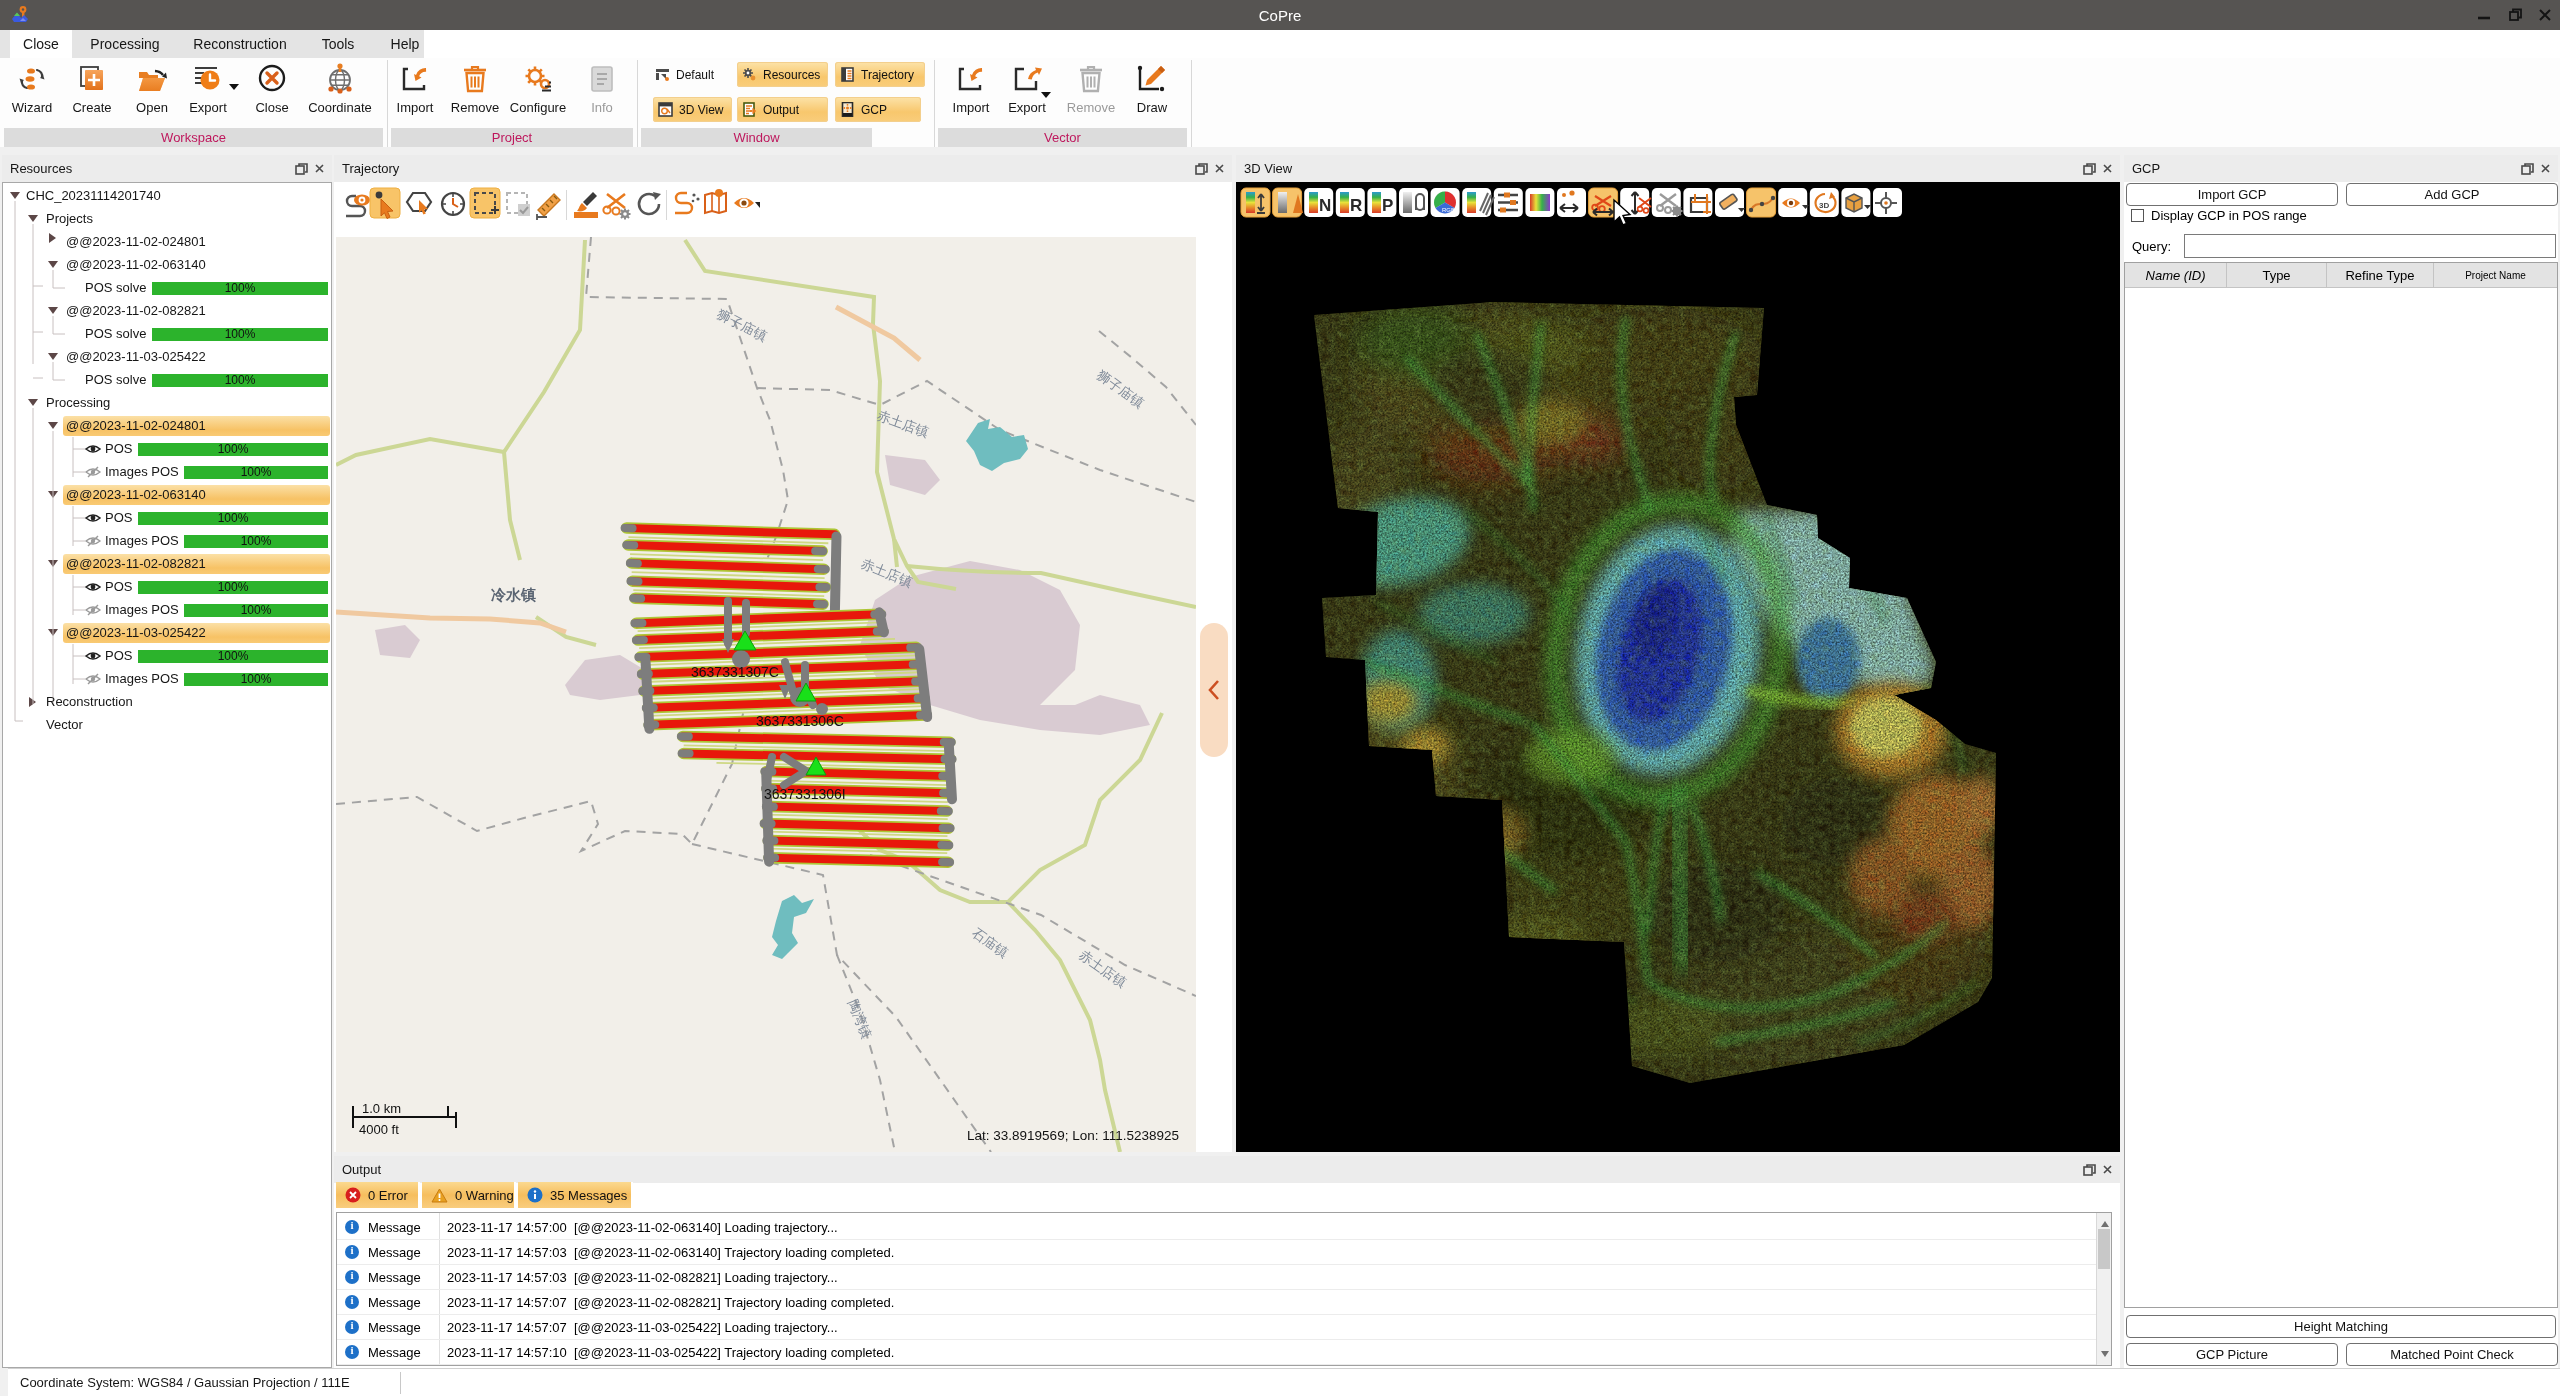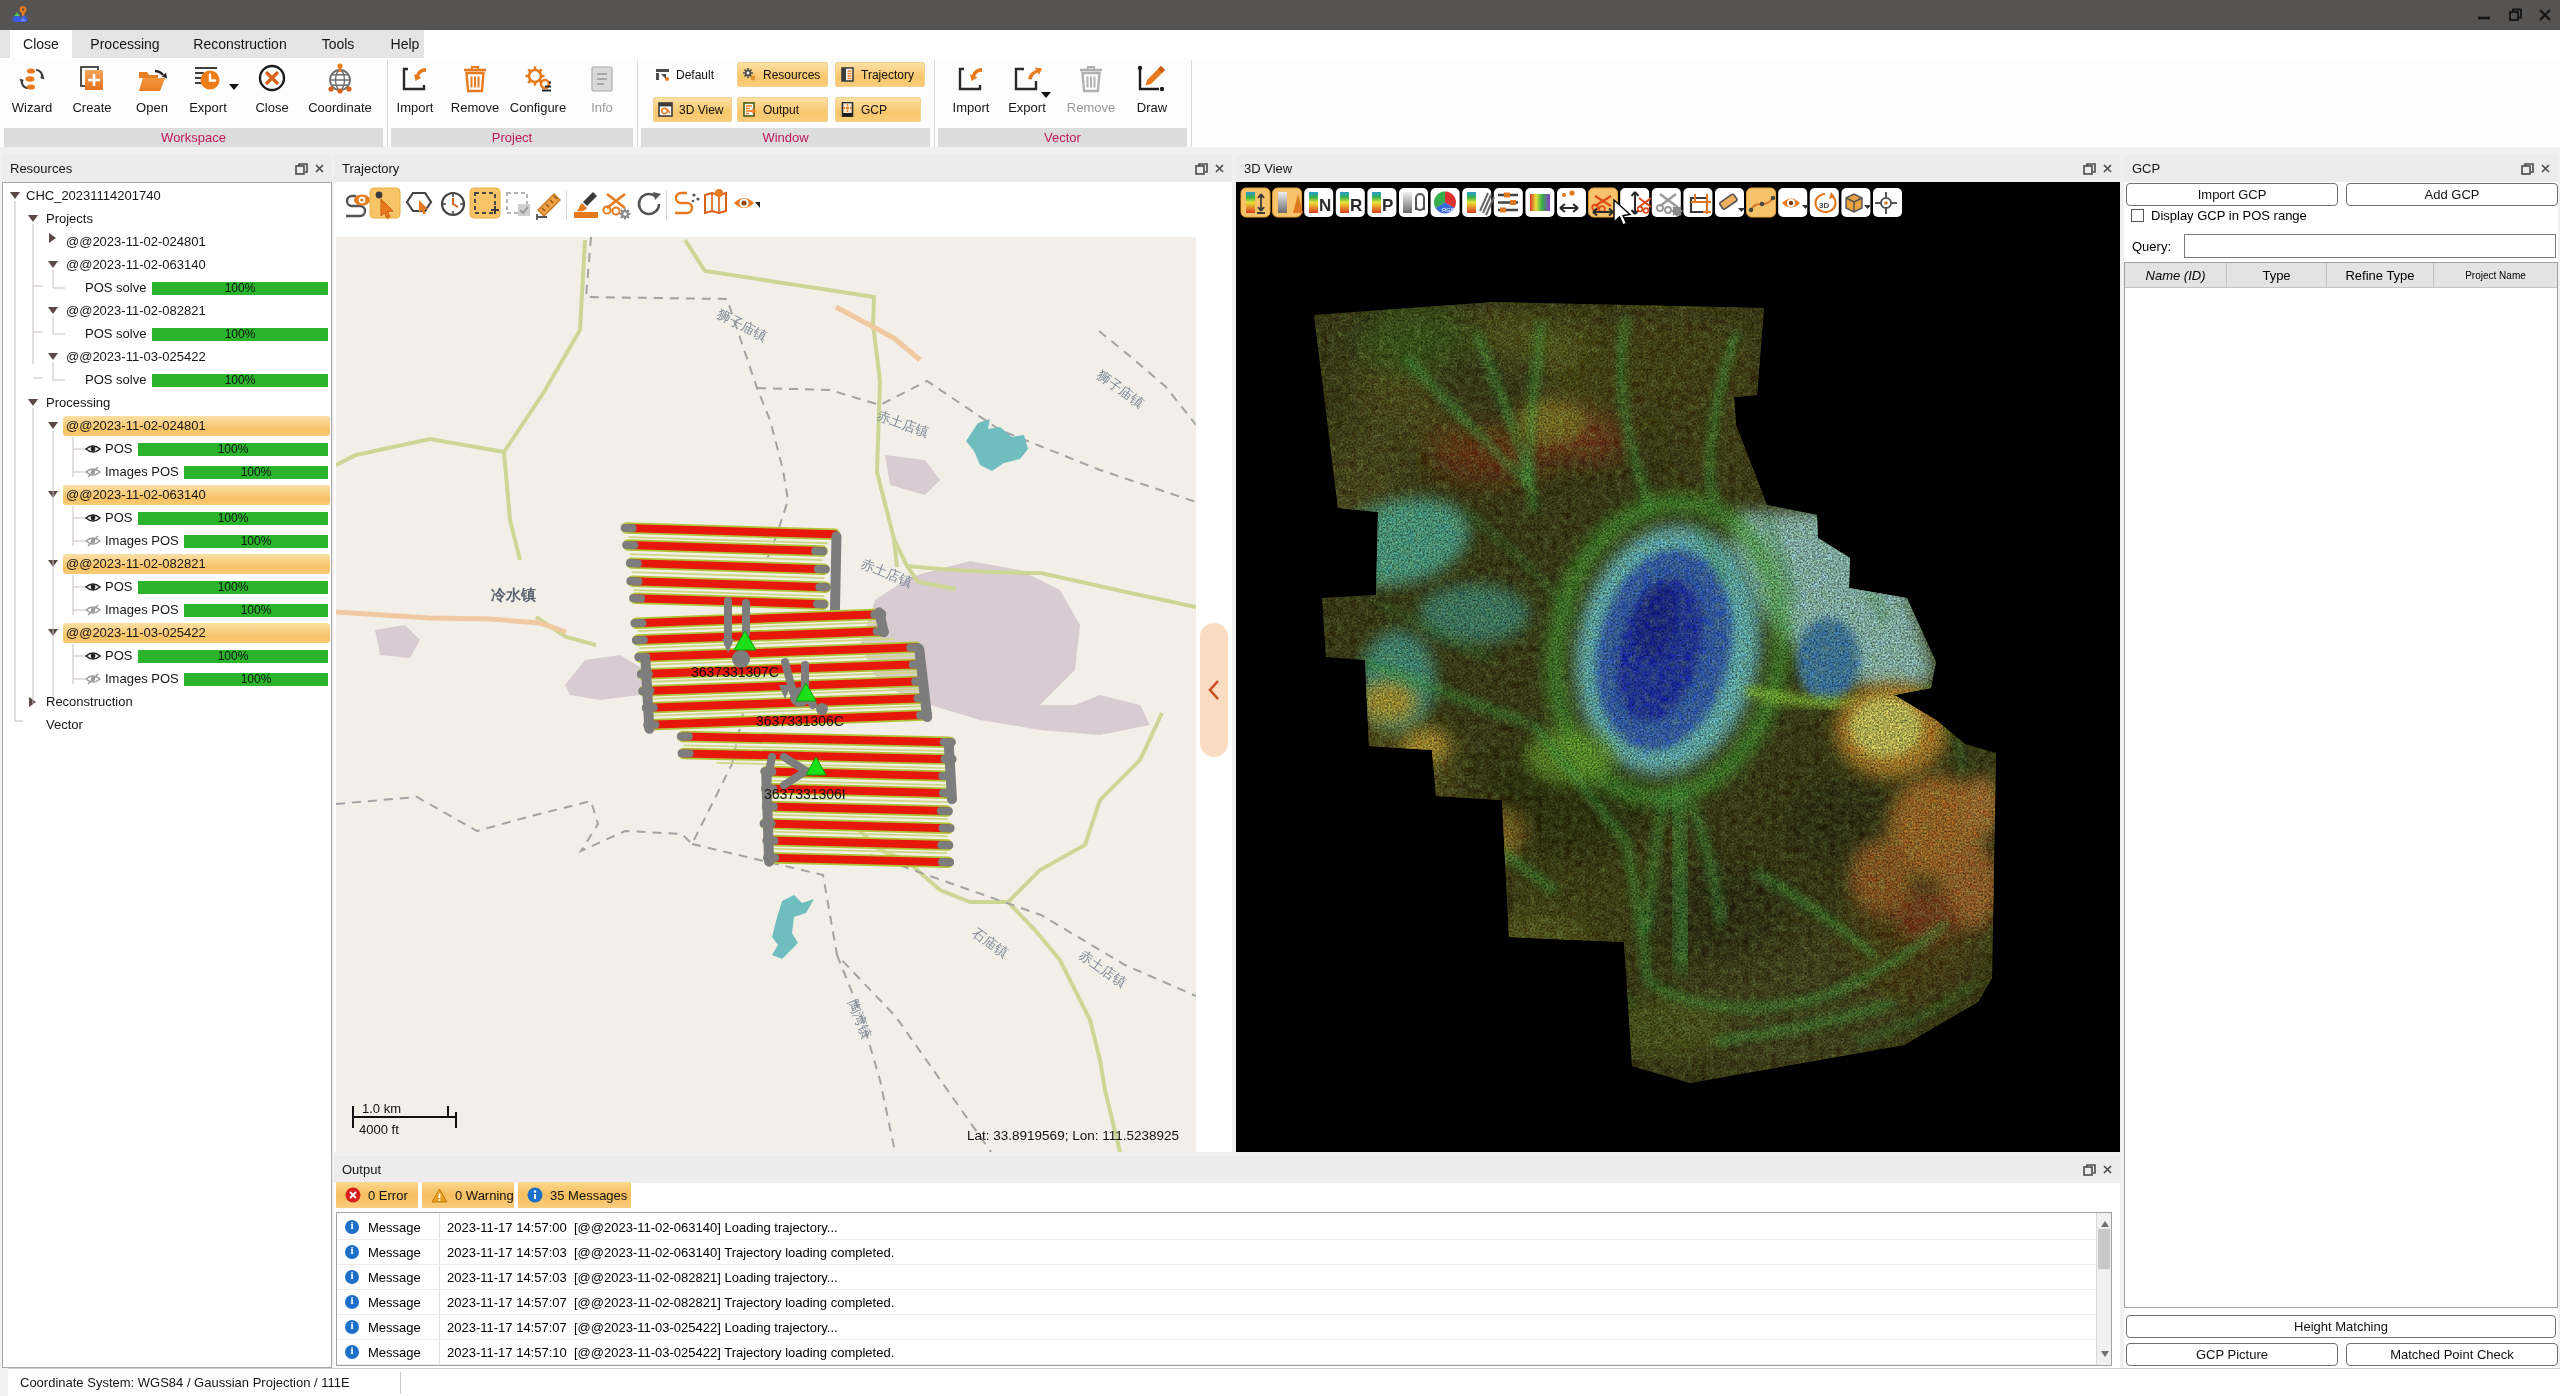--- a/index.html
+++ b/index.html
@@ -45,20 +45,21 @@
 .mrow { position:absolute; left:0; width:1760px; height:25px; border-bottom:1px solid #ececec; font-size:13px; }
 .mi { position:absolute; left:8px; top:5px; width:14px; height:14px; border-radius:50%; background:#1d70c8; }
 .mi::after { content:"i"; position:absolute; left:5.5px; top:-1px; color:#fff; font-size:11px; font-weight:bold; font-family:"Liberation Serif",serif; }
 .ml { position:absolute; left:31px; top:5px; }
 .mt { position:absolute; left:110px; top:5px; }
 </style>
 </head>
 <body>
 <div id="app">
   <div id="titlebar">
+    <div class="title">CoPre</div>
     <svg class="abs" style="left:10px; top:5px;" width="20" height="20" viewBox="0 0 20 20">
       <circle cx="13" cy="4.5" r="3.4" fill="#e87a1e"></circle>
         <circle cx="13" cy="4.5" r="1.2" fill="#565452"></circle>
       <rect x="12" y="7" width="2.4" height="6" fill="#e87a1e"></rect>
       <path d="M2 14 L7 8 L11 13 L14 10 L18 14 L16 17 L4 17 Z" fill="#3a5ae0"></path>
       <path d="M4 11 L7 7.5 L10 11 Z" fill="#58c858"></path>
       <path d="M10 16 l3 -3 3 3 z" fill="#7a8af0"></path>
     </svg>
     <svg class="abs" style="left:2470px; top:7px;" width="88" height="16" viewBox="0 0 88 16">
       <path d="M8 11 h12" stroke="#141414" stroke-width="2.6"></path>
@@ -79,21 +80,21 @@
   </div>
   <div id="ribbon">
     
     <div class="rsep" style="left:387px; top:2px; height:142px;"></div>
     <div class="rsep" style="left:637px; top:2px; height:142px;"></div>
     <div class="rsep" style="left:934px; top:2px; height:142px;"></div>
     <div class="rsep" style="left:1191px; top:2px; height:142px;"></div>
     
     <div class="glabel" style="left:4px; width:379px;">Workspace</div>
     <div class="glabel" style="left:391px; width:242px;">Project</div>
-    <div class="glabel" style="left:641px; width:289px;">Window</div>
+    <div class="glabel" style="left:641px; width:231px;">Window</div>
     <div class="glabel" style="left:938px; width:249px;">Vector</div>
     
     <div class="rbtn" style="left:1px;">
       <svg class="ric" width="34" height="34" viewBox="0 0 34 34">
         <g fill="none" stroke="#3d3d3d" stroke-width="2.2" stroke-linecap="round">
           <path d="M22 8 A7 6 0 0 1 27 15"></path>
             <path d="M12 26 A7 6 0 0 1 7 19"></path>
         </g>
         <path d="M25 16 l3 -3 l1.5 4.5 z" fill="#3d3d3d"></path>
           <path d="M9 18 l-3 3 l-1.5 -4.5 z" fill="#3d3d3d"></path>

